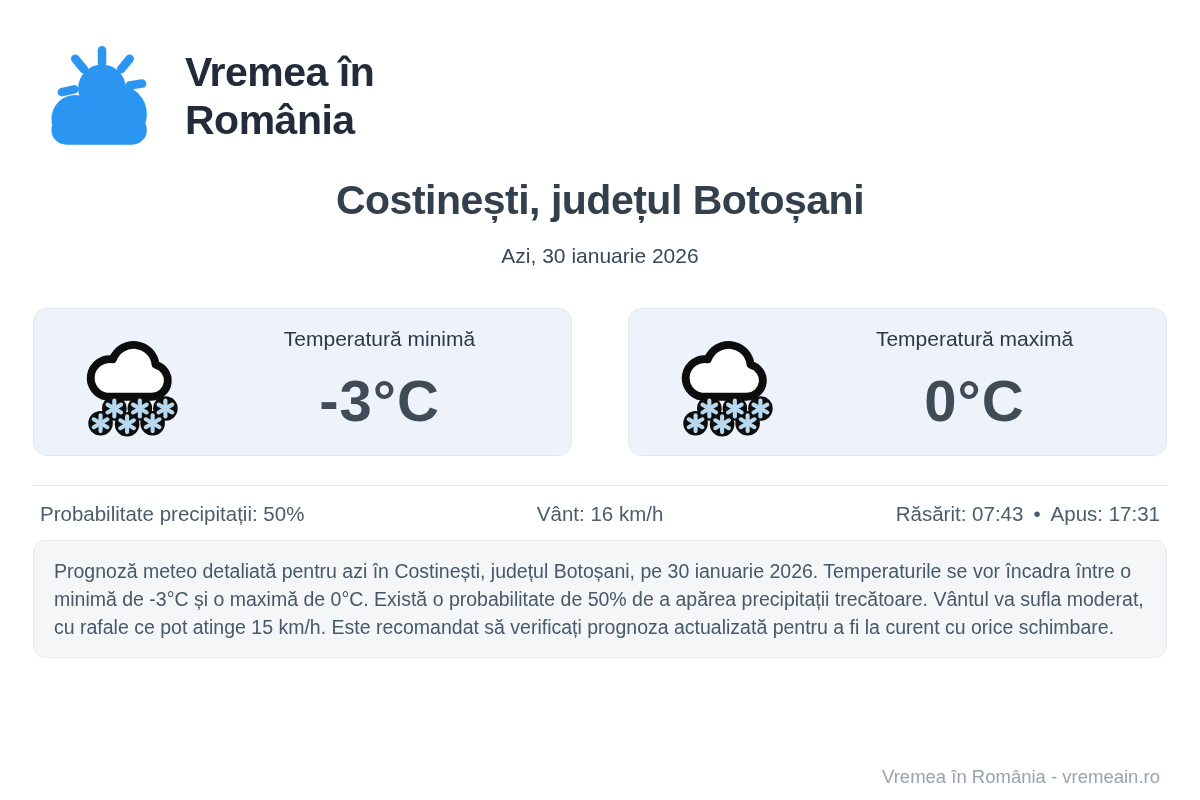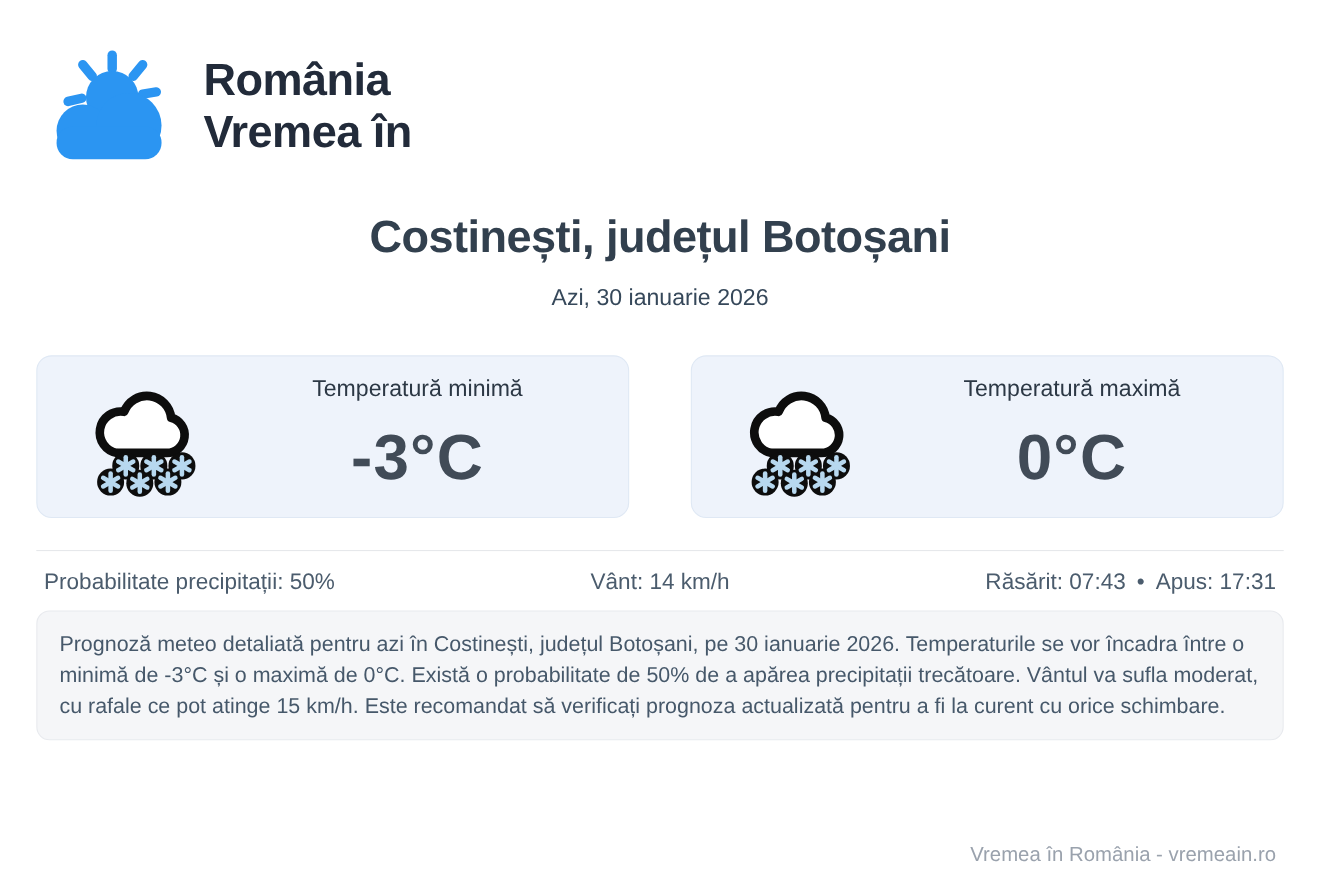--- a/index.html
+++ b/index.html
@@ -6,21 +6,21 @@
   html, body { width: 1200px; height: 800px; background: #ffffff; overflow: hidden; }
   body { font-family: "Liberation Sans", "DejaVu Sans", sans-serif; }
   .page { position: relative; width: 1200px; height: 800px; padding: 0 33px; }
 
   
   .logo-row { display: flex; align-items: center; gap: 20px; padding-top: 42px; padding-left: 6px; }
   .logo-icon svg { display: block; }
   .logo-text { font-size: 41px; font-weight: 700; color: #222b3a; line-height: 1.18; letter-spacing: -0.5px; }
 
   
-  h1.title { margin-top: 42px; text-align: center; font-size: 41px; font-weight: 800; color: #32404e; letter-spacing: -0.5px; }
+  h1.title { margin-top: 27px; text-align: center; font-size: 41px; font-weight: 800; color: #32404e; letter-spacing: -0.5px; }
   .subtitle { margin-top: 20px; text-align: center; font-size: 21px; font-weight: 400; color: #36485a; }
 
   
   .cards { display: flex; gap: 56px; margin-top: 40px; }
   .card { flex: 1; height: 148px; background: #eef3fb; border: 1px solid #dfe8f4; border-radius: 14px;
           display: flex; align-items: center; padding: 0 24px 0 38px; gap: 20px; }
   .weather-icon svg { display: block; }
   .card-text { flex: 1; text-align: center; margin-top: -4px; }
   .card-label { font-size: 21px; color: #2c3845; }
   .card-value { font-size: 58px; font-weight: 800; color: #414b57; line-height: 1.08; letter-spacing: 1px; margin-top: 19px; }
@@ -78,22 +78,22 @@
           <line x1="24" y1="52" x2="37" y2="49"></line>
           <line x1="108" y1="43" x2="95" y2="45"></line>
         </g>
         <circle cx="66" cy="48" r="25" fill="#2b95f2"></circle>
         <circle cx="38" cy="80" r="25" fill="#2b95f2"></circle>
         <circle cx="82" cy="75" r="31" fill="#2b95f2"></circle>
         <rect x="13" y="76" width="100" height="31" rx="15.5" fill="#2b95f2"></rect>
       </svg>
     </span>
     <div class="logo-text">
+      <div>Vremea în</div>
       <div>România</div>
-      <div>Vremea în</div>
     </div>
   </header>
 
   <h1 class="title">Costinești, județul Botoșani</h1>
   <div class="subtitle">Azi, 30 ianuarie 2026</div>
 
   <div class="cards">
     <section class="card">
       <span class="weather-icon">
         <svg viewBox="0 0 120 114" width="120" height="112">
@@ -116,21 +116,21 @@
         <div class="card-label">Temperatură maximă</div>
         <div class="card-value">0°C</div>
       </div>
     </section>
   </div>
 
   <hr class="divider">
 
   <div class="stats-row">
     <span>Probabilitate precipitații: 50%</span>
-    <span>Vânt: 14 km/h</span>
+    <span>Vânt: 16 km/h</span>
     <span class="sun-times">
       <span>Răsărit: 07:43</span><span class="dot">•</span><span>Apus: 17:31</span>
     </span>
   </div>
 
   <div class="forecast-box">Prognoză meteo detaliată pentru azi în Costinești, județul Botoșani, pe 30 ianuarie 2026. Temperaturile se vor încadra între o minimă de -3°C și o maximă de 0°C. Există o probabilitate de 50% de a apărea precipitații trecătoare. Vântul va sufla moderat, cu rafale ce pot atinge 15 km/h. Este recomandat să verificați prognoza actualizată pentru a fi la curent cu orice schimbare.</div>
 
   <footer class="footer-credit">Vremea în România - vremeain.ro</footer>
 
 </div>

